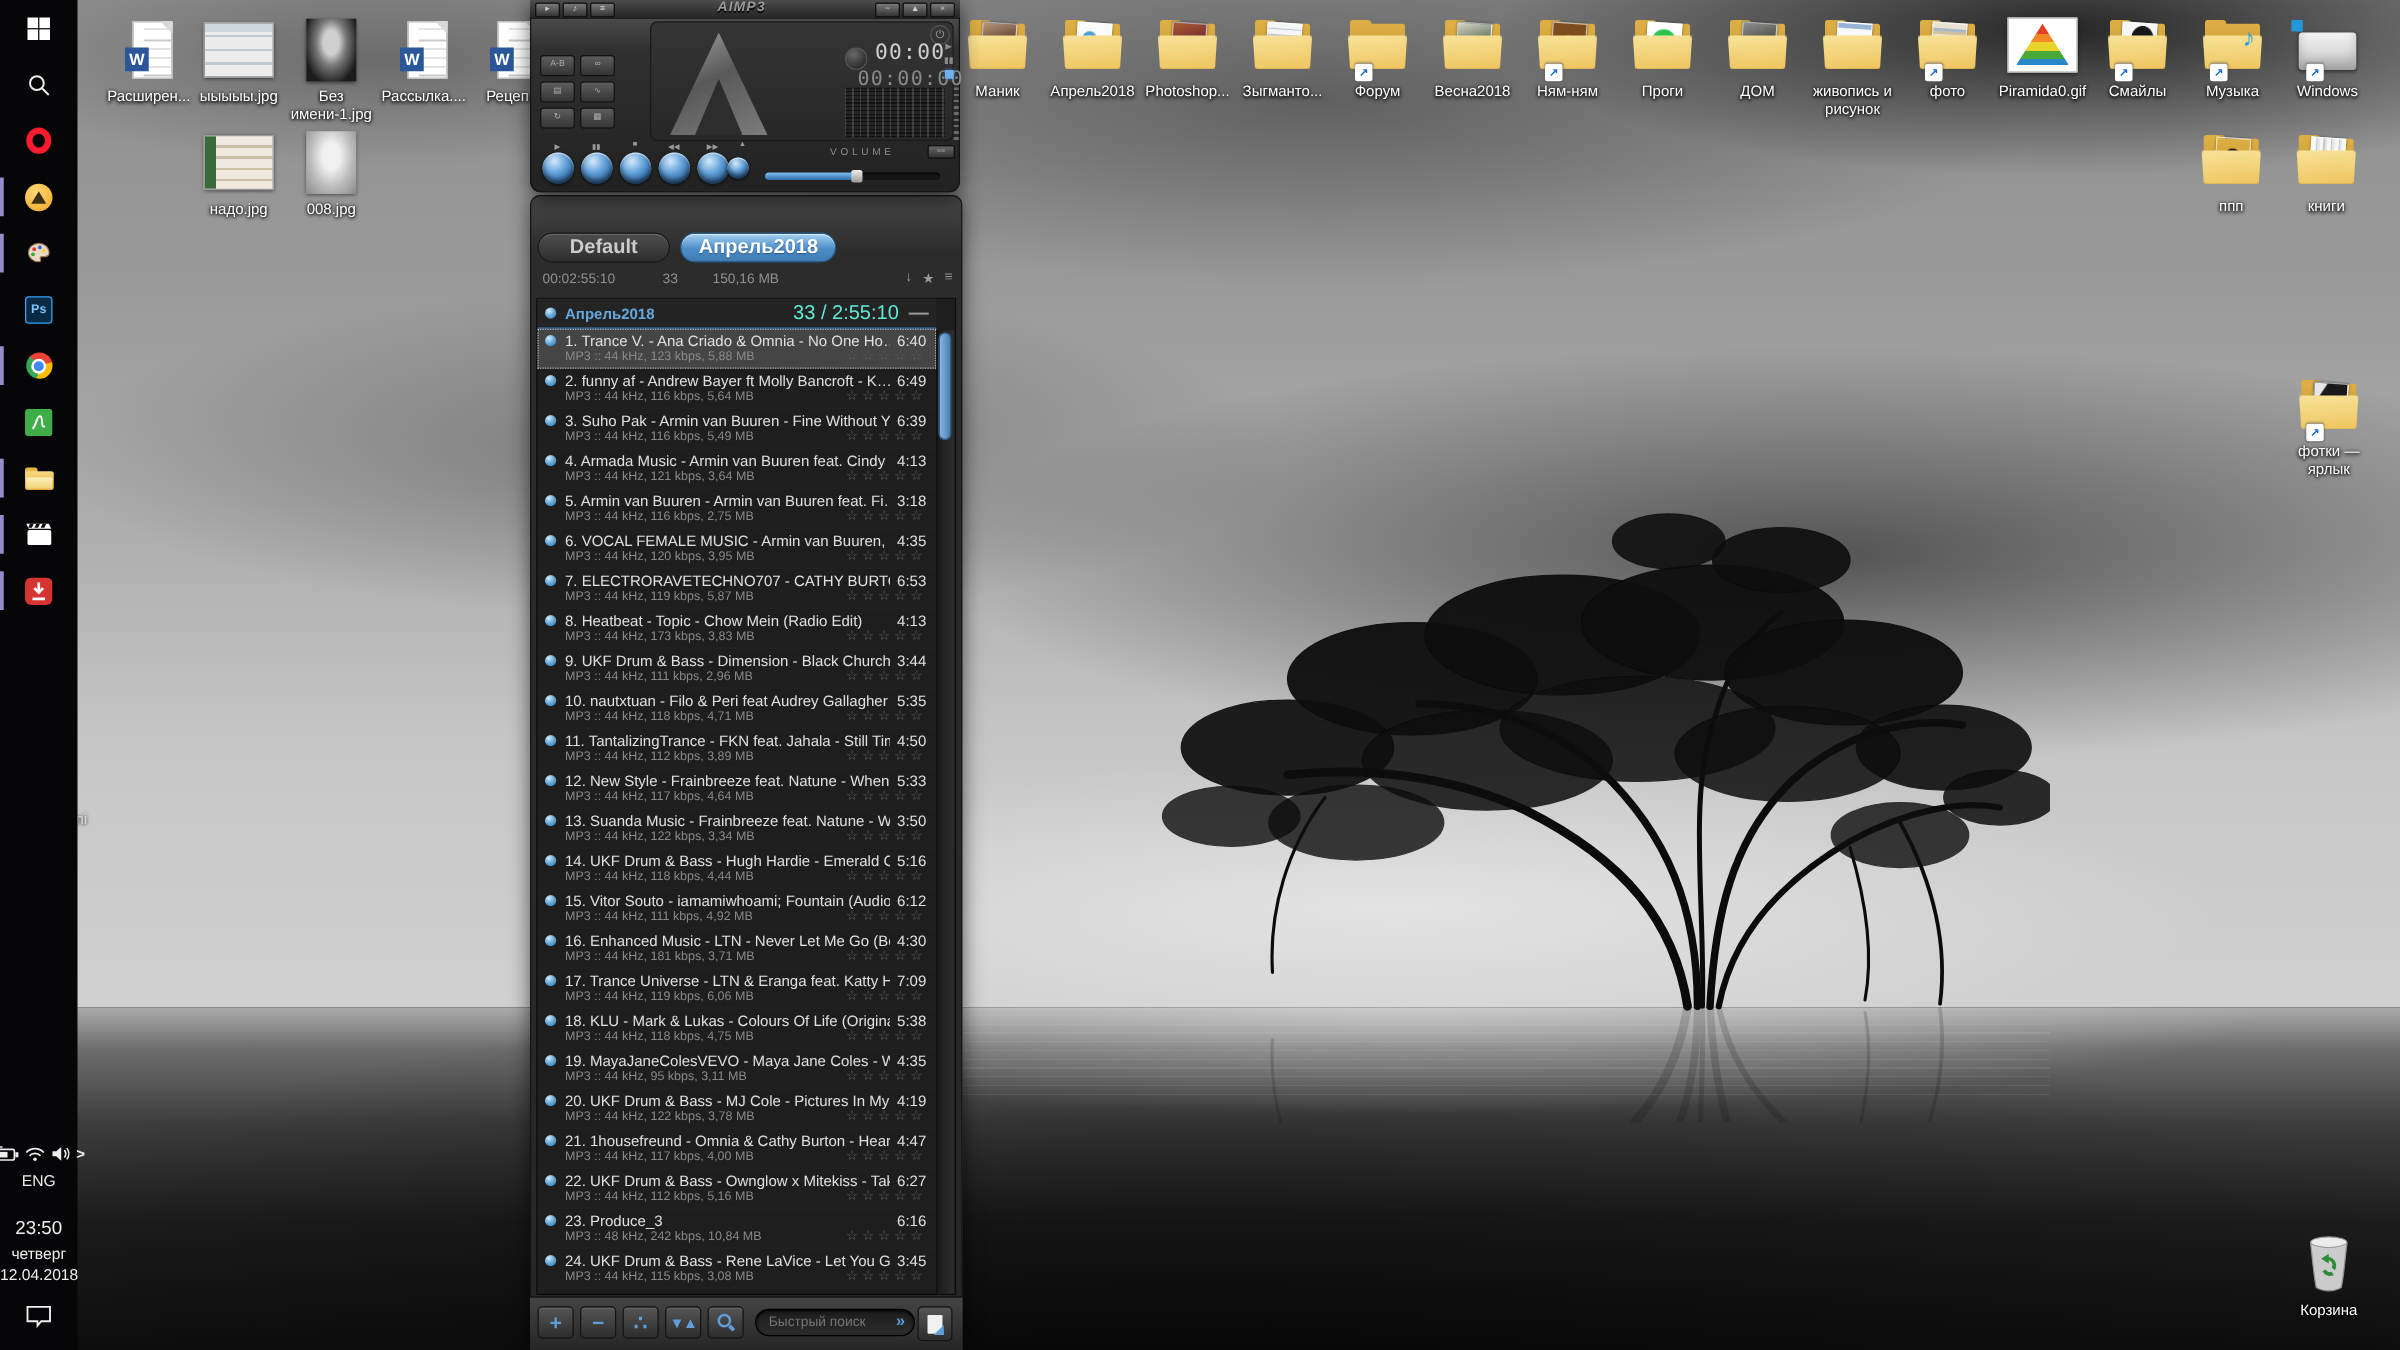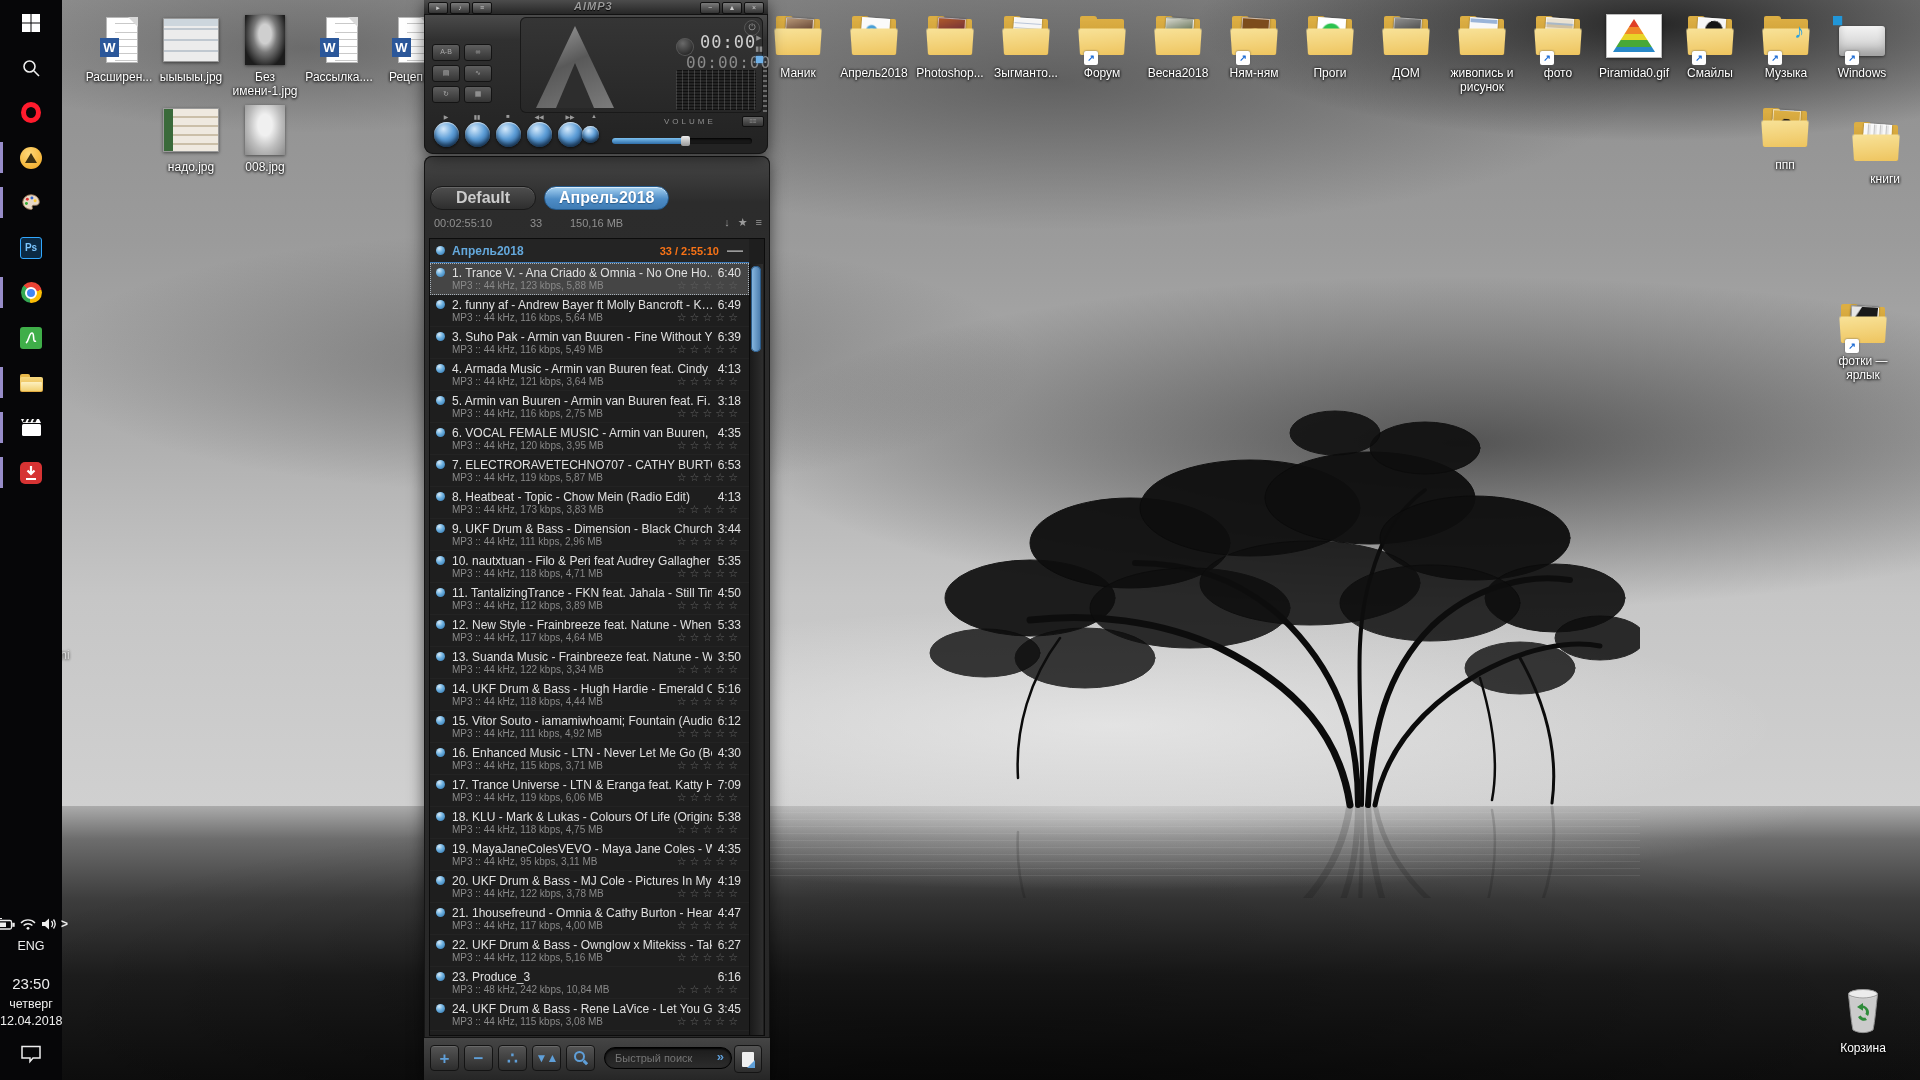--- a/index.html
+++ b/index.html
@@ -189,21 +189,21 @@
                box-shadow:inset 0 1px 0 rgba(255,255,255,.6);text-shadow:0 1px 1px #2a5a88}
   .statusbar{position:absolute;left:6px;right:6px;top:58px;height:20px;color:#909090;font-size:11px}
   .statusbar .st{position:absolute;top:3px}
   .sticons{position:absolute;right:2px;top:2px;display:flex;gap:8px}
   .sticons span{color:#9a9a9a;font-size:11px;cursor:pointer}
   .listarea{position:absolute;left:5px;right:5px;top:82px;bottom:44px;background:#1e1e1e;
             box-shadow:inset 0 0 0 1px #0c0c0c;overflow:hidden}
   .pgroup{position:absolute;left:1px;right:16px;top:1px;height:24px;background:#242424;
           border-bottom:1px solid #3d7ab8;display:flex;align-items:center;padding:0 6px;box-sizing:border-box}
   .pgroup .gname{color:#64a8dc;font-weight:bold;font-size:12px;margin-left:7px;flex:1}
-  .pgroup .gsum{color:#f97316;font-weight:bold;font-size:11px}
+  .pgroup .gsum{color:#5eead4;font-weight:normal;font-size:16px}
   .pgroup .gmin{color:#9a9a9a;font-weight:bold;margin-left:8px;cursor:pointer}
   .bul{display:inline-block;width:9px;height:9px;border-radius:50%;flex:0 0 auto;
        background:radial-gradient(circle at 35% 28%,#d8ecfa,#6aaede 45%,#2b6ea8)}
   #tracklist{position:absolute;left:1px;right:16px;top:25px;bottom:0}
   .trk{height:32px;box-sizing:border-box;padding:2px 8px 0 6px;cursor:pointer;border-bottom:1px solid rgba(255,255,255,.025)}
   .trk.sel{background:#454545;outline:1px dotted #a8b2ba;outline-offset:-1px}
   .trk .l1{display:flex;align-items:center;height:15px}
   .trk .tt{flex:1;margin-left:7px;font-size:12px;color:#e0e0e0;white-space:nowrap;overflow:hidden}
   .trk .dur{font-size:12px;color:#e0e0e0;margin-left:6px}
   .trk .l2{display:flex;align-items:flex-start;height:13px;padding-left:16px}
@@ -473,21 +473,21 @@
     <div class="dicon" style="left: 1746px; top: 102px;">
       <span class="icwrap">
         <span class="fold">
           <i class="fback"></i>
           <i class="fprev pv-ppp"></i>
           <i class="ffront"></i>
         </span>
       </span>
       <span class="dlabel">ппп</span>
     </div>
-    <div class="dicon" style="left: 1822px; top: 116px; align-items: flex-end;">
+    <div class="dicon" style="left: 1822px; top: 102px;">
       <span class="icwrap">
         <span class="fold">
           <i class="fback"></i>
           <i class="fprev pv-books"></i>
           <i class="ffront"></i>
         </span>
       </span>
       <span class="dlabel">книги</span>
     </div>
     <div class="dicon" style="left: 1824px; top: 298px;">
@@ -768,21 +768,21 @@
             <span class="stars">☆☆☆☆☆</span>
           </div>
         </div>
         <div class="trk">
           <div class="l1">
             <i class="bul"></i>
             <span class="tt">16. Enhanced Music - LTN - Never Let Me Go (Bea…</span>
             <span class="dur">4:30</span>
           </div>
           <div class="l2">
-            <span class="inf">MP3 :: 44 kHz, 115 kbps, 3,71 MB</span>
+            <span class="inf">MP3 :: 44 kHz, 181 kbps, 3,71 MB</span>
             <span class="stars">☆☆☆☆☆</span>
           </div>
         </div>
         <div class="trk">
           <div class="l1">
             <i class="bul"></i>
             <span class="tt">17. Trance Universe - LTN &amp; Eranga feat. Katty H…</span>
             <span class="dur">7:09</span>
           </div>
           <div class="l2">

